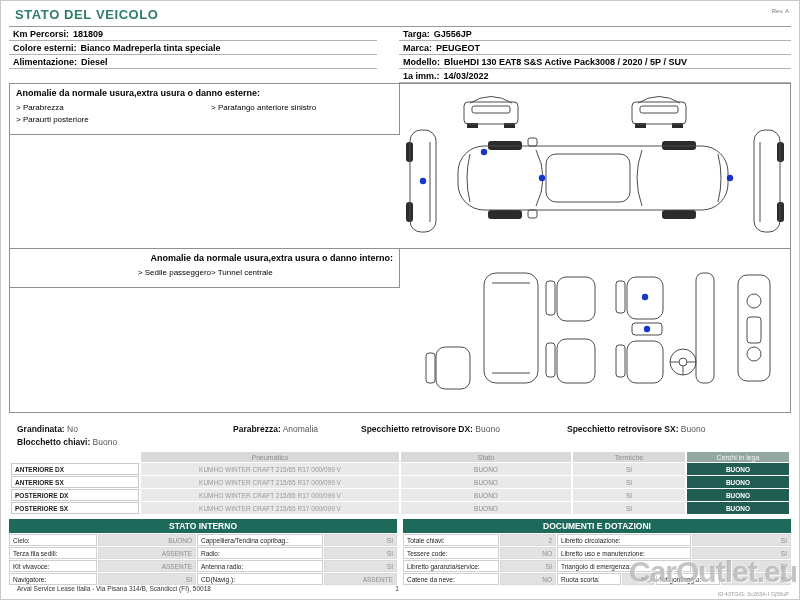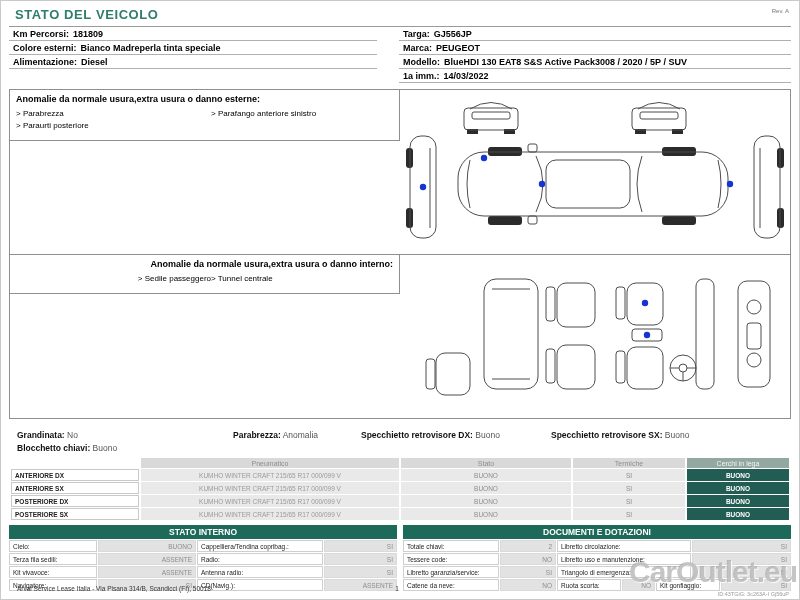--- a/index.html
+++ b/index.html
@@ -11,36 +11,36 @@
   *{box-sizing:border-box;}
   body{margin:0;background:#9a9a9a;font-family:"Liberation Sans",sans-serif;}
   .page{position:relative;width:800px;height:600px;background:#fff;padding:6px 8px;overflow:hidden;border:1px solid #c9c9c9;margin:0 auto;}
   .top{display:flex;justify-content:space-between;align-items:flex-start;border-bottom:1px solid #9a9a9a;padding:0 2px 4px 6px;}
   .title{font-size:13px;font-weight:bold;color:var(--accent);letter-spacing:.6px;}
   .rev{font-size:6px;color:#777;margin-top:1px;}
   .info{display:flex;gap:22px;}
   .info-col.left{width:368px;}
   .info-col.right{flex:1;}
   .info-row{display:flex;gap:4px;border-bottom:1px solid #b0b0b0;padding:2px 2px 1px 4px;font-size:9px;font-weight:bold;white-space:nowrap;overflow:hidden;}
-  .main-box{margin-top:6px;border:1px solid #8f8f8f;height:330px;display:flex;flex-direction:column;}
+  .main-box{border:1px solid #8f8f8f;height:330px;display:flex;flex-direction:column;}
   .section{flex:1;display:flex;min-height:0;}
   .section + .section{border-top:1px solid #8f8f8f;text-align:right;}
   .section-left{width:390px;}
   .anomaly-box{border-right:1px solid #8f8f8f;border-bottom:1px solid #8f8f8f;padding:4px 6px 7px;}
   .anomaly-title{font-size:9px;font-weight:bold;margin-bottom:5px;}
   .anomaly-cols{display:flex;font-size:8px;}
   .anomaly-col1{width:195px;}
   .anomaly-item{margin-bottom:3px;}
   .section-right{flex:1;display:flex;justify-content:center;align-items:center;}
   svg{display:block;}
   .summary{margin-top:11px;font-size:8.5px;padding-left:8px;}
   .summary-line{display:flex;margin-bottom:3px;}
   .sum-item .lbl{font-weight:bold;color:#111;}
   .sum-item .val{color:#555;}
-  .sw1{width:216px;}.sw2{width:128px;}.sw3{width:190px;}
+  .sw1{width:216px;}.sw2{width:128px;}.sw3{width:206px;}
   .tires{margin-top:4px;width:100%;border-collapse:separate;border-spacing:2px 1px;table-layout:fixed;}
   .tires th{font-size:7px;color:#8d8d8d;background:#d9d9d9;font-weight:normal;padding:1.5px 0;}
   .tires th.th-dark{background:#93a8a1;color:#f4f4f4;}
   .tires th.th-empty{background:transparent;}
   .tires td{font-size:6.5px;padding:1.5px 3px;text-align:center;overflow:hidden;white-space:nowrap;}
   .tires td.pos{background:#fff;border:1px solid #c9c9c9;font-weight:bold;text-align:left;color:#222;}
   .tires td.tire{background:#e9e9e9;color:#9a9a9a;}
   .tires td.val{background:#e9e9e9;color:#8d8d8d;}
   .tires td.dark{background:var(--dark-cell);color:#fff;font-weight:bold;}
   .bottom-tables{display:flex;gap:6px;margin-top:4px;}

